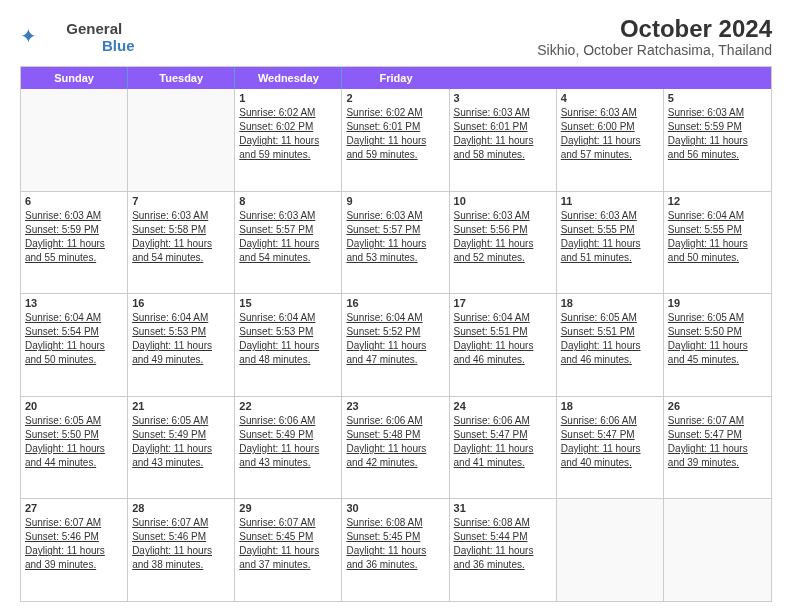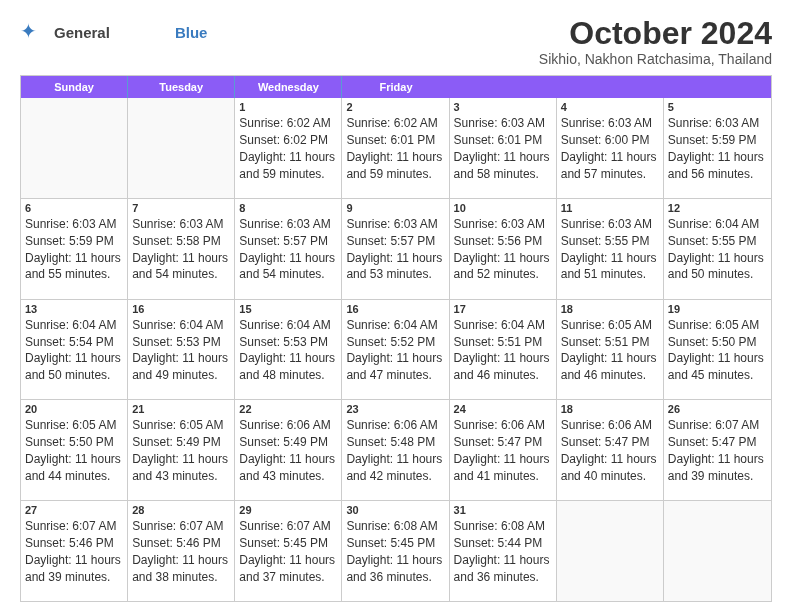--- a/index.html
+++ b/index.html
@@ -31,21 +31,21 @@
     }
     .logo-row {
       display: flex;
       align-items: center;
       gap: 2px;
     }
     .title-block {
       text-align: right;
     }
     .title-block h1 {
-      font-size: 32px;
+      font-size: 24px;
       font-weight: bold;
       color: #333;
       line-height: 1.1;
     }
     .title-block h2 {
       font-size: 14px;
       font-weight: normal;
       color: #555;
     }
     .calendar {
@@ -90,48 +90,49 @@
     }
     .cal-cell:last-child { border-right: none; }
     .cal-cell.empty { background: #f9f9f9; }
     .cal-cell .day-num {
       font-size: 11px;
       font-weight: bold;
       display: block;
       margin-bottom: 2px;
     }
     .cal-cell .info {
-      font-size: 12px;
+      font-size: 10px;
       line-height: 1.4;
       color: #333;
+      text-decoration: underline;
     }
     .cal-week:first-child { border-top: none; }
   </style>
 </head>
 <body>
 
 <div class="page">
   <div class="header">
     <div class="logo">
       <div class="logo-row">
 
         <svg width="32" height="24" viewBox="0 0 32 24">
           <text x="0" y="18" font-size="20" fill="#3a7bbf">✦</text>
         </svg>
         <div>
-          <div style="display:flex;align-items:flex-end;gap:17px;">
+          <div style="display:flex;align-items:center;gap:0;flex-direction:column;">
             <span style="font-size:15px;font-weight:bold;color:#444;">General</span>
             <span style="font-size:15px;font-weight:bold;color:#3a7bbf;padding-left:48px;">Blue</span>
           </div>
         </div>
       </div>
     </div>
     <div class="title-block">
       <h1>October 2024</h1>
-      <h2>Sikhio, Nakhon Ratchasima, Thailand</h2>
+      <h2>Sikhio, October Ratchasima, Thailand</h2>
     </div>
   </div>
 
   <div class="calendar">
     <div class="cal-header-row">
     <div class="cal-header-cell">Sunday</div>
         <div class="cal-header-cell">Tuesday</div>
         <div class="cal-header-cell">Wednesday</div>
         <div class="cal-header-cell">Friday</div>
       </div>

